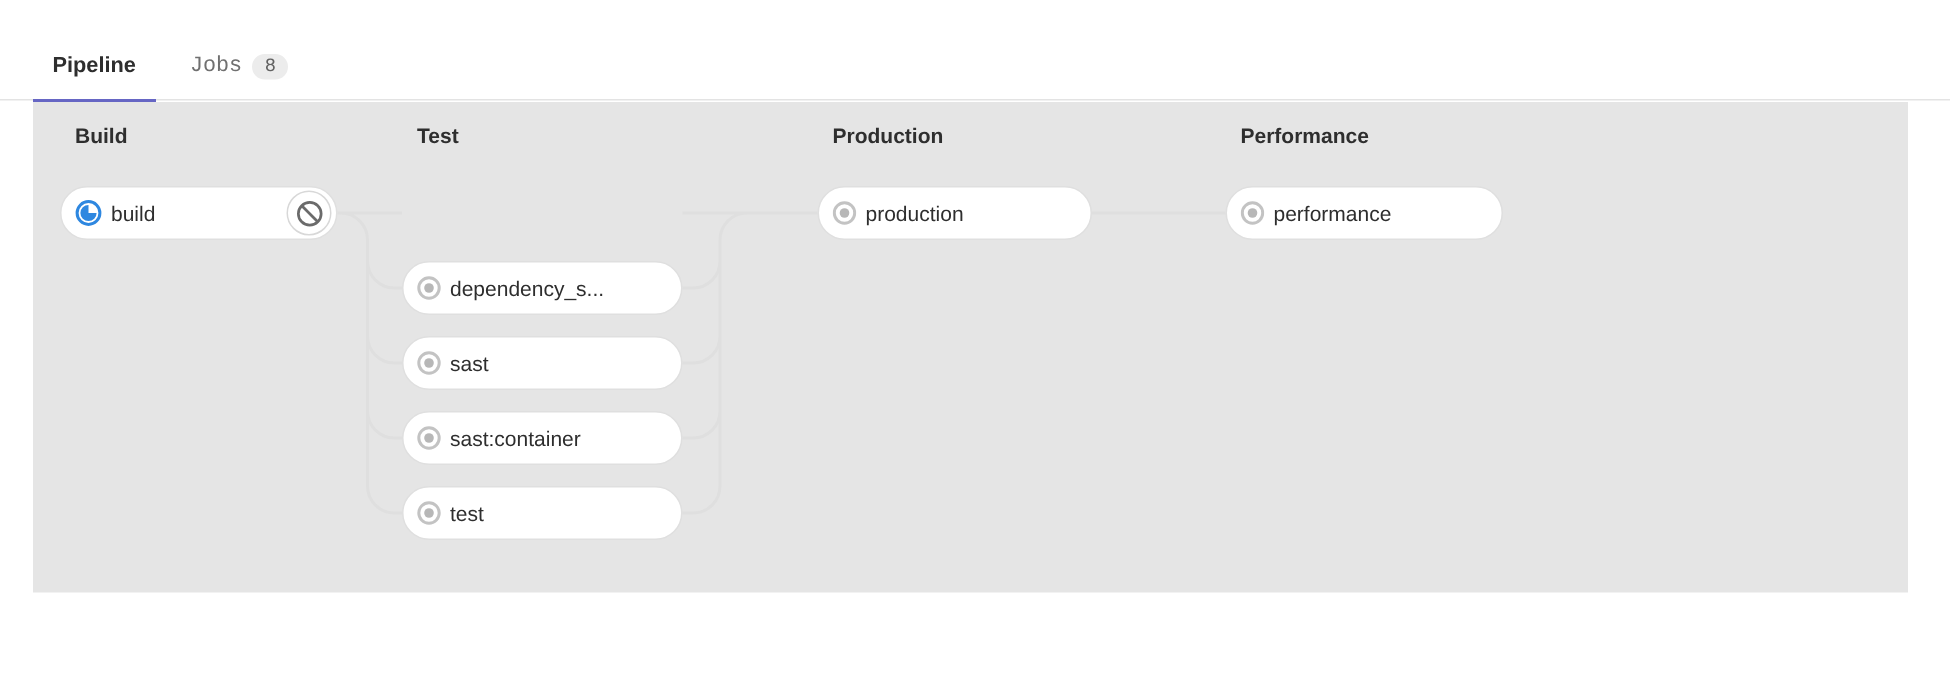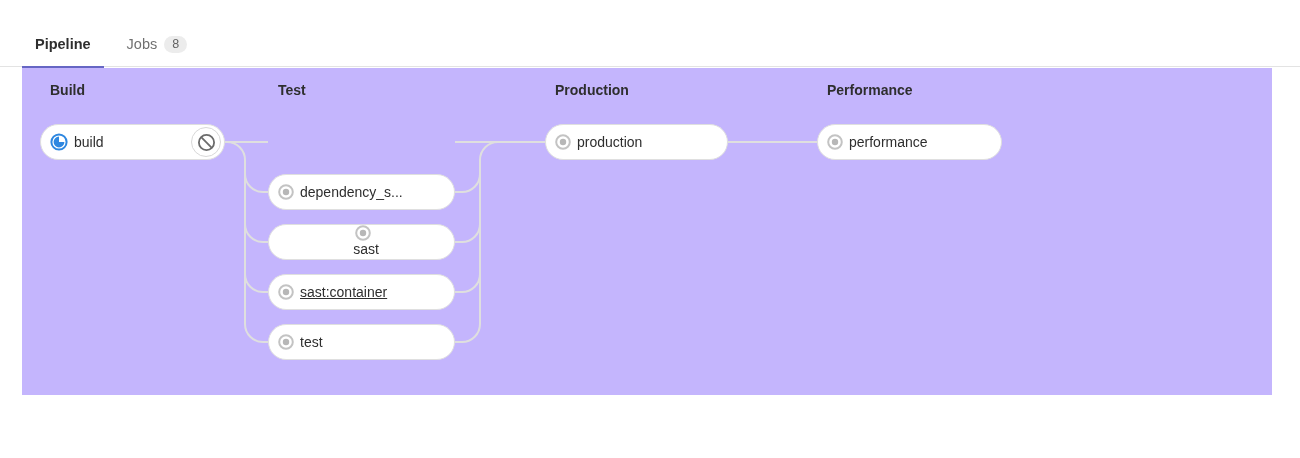--- a/index.html
+++ b/index.html
@@ -13,21 +13,21 @@
 
   
   .tabbar { position:absolute; left:0; top:0; width:1300px; height:67px;
     border-bottom:1px solid #e3e3e3; background:#fff; }
   .tabs { position:absolute; left:22px; top:34px; display:flex; align-items:center; }
   .tab { position:relative; padding:0 13px; height:20px; display:flex; align-items:center;
     font-size:14.5px; color:#707070; cursor:pointer; }
   .tab.active { color:#2e2e2e; font-weight:bold; }
   .tab.active::after { content:""; position:absolute; left:0; right:0; bottom:-15px;
     height:3px; background:var(--accent,#6666c4); }
-  .tab + .tab { margin-left:10px; }
+  .tab + .tab { margin-left:10px;font-family:Liberation Mono, monospace; }
   .badge { display:inline-block; margin-left:7px; background:#ececec; color:#626262;
     border-radius:9px; padding:1px 8px 2px; font-size:12.5px; font-weight:normal; }
 
   
   .graph { position:absolute; left:22px; top:68px; width:1250px; height:327px;
     background:#fafafa; }
   .graph svg.lines { position:absolute; left:0; top:0; }
   .stage-header { position:absolute; font-size:14px; font-weight:bold; color:#2e2e2e; }
   .job-pill { position:absolute; height:36px; background:#fff;
     border:1px solid #dfdfdf; border-radius:18px; display:flex; align-items:center;
@@ -49,21 +49,21 @@
       <div class="tab active">
         <span>Pipeline</span>
       </div>
       <div class="tab">
         <span>Jobs</span>
           <span class="badge">8</span>
       </div>
     </div>
   </div>
 
-  <div class="graph" id="graph" style="background: #c4b5fd;">
+  <div class="graph" id="graph" style="background: #e5e5e5;">
       <svg class="lines" width="1250" height="327">
         <path d="M203 74 H246 M203 74 H205 A18 18 0 0 1 223 92 V106 A18 18 0 0 0 241 124 H246 M203 74 H205 A18 18 0 0 1 223 92 V156 A18 18 0 0 0 241 174 H246 M203 74 H205 A18 18 0 0 1 223 92 V206 A18 18 0 0 0 241 224 H246 M203 74 H205 A18 18 0 0 1 223 92 V256 A18 18 0 0 0 241 274 H246 M433 74 H523 M433 124 H440 A18 18 0 0 0 458 106 V92 A18 18 0 0 1 476 74 H523 M433 174 H440 A18 18 0 0 0 458 156 V92 A18 18 0 0 1 476 74 H523 M433 224 H440 A18 18 0 0 0 458 206 V92 A18 18 0 0 1 476 74 H523 M433 274 H440 A18 18 0 0 0 458 256 V92 A18 18 0 0 1 476 74 H523 M706 74 H795 " fill="none" stroke="#dfdfdf" stroke-width="2"></path>
       </svg>
       <div class="stage-header" style="left: 28px; top: 14px;">Build</div>
       <div class="job-pill" style="left: 18px; top: 56px; width: 185px;">
         <span class="status">
           <svg width="18" height="18" viewBox="0 0 18 18">
             <circle cx="9" cy="9" r="7.6" fill="none" stroke="#2e87e0" stroke-width="2"></circle>
             <path d="M9 9 L9 3.6 A5.4 5.4 0 1 0 14.4 9 Z" fill="#2e87e0"></path>
           </svg>
@@ -79,30 +79,30 @@
       <div class="stage-header" style="left: 256px; top: 14px;">Test</div>
       <div class="job-pill" style="left: 246px; top: 106px; width: 187px; align-items: center;">
         <span class="status">
           <svg width="16" height="16" viewBox="0 0 16 16">
             <circle cx="8" cy="8" r="6.8" fill="none" stroke="#c3c3c3" stroke-width="2"></circle>
             <circle cx="8" cy="8" r="3.2" fill="#b7b7b7"></circle>
           </svg>
         </span>
         <span>dependency_s...</span>
       </div>
-      <div class="job-pill" style="left: 246px; top: 156px; width: 187px; flex-direction: column;">
+      <div class="job-pill" style="left: 246px; top: 156px; width: 187px;">
         <span class="status">
           <svg width="16" height="16" viewBox="0 0 16 16">
             <circle cx="8" cy="8" r="6.8" fill="none" stroke="#c3c3c3" stroke-width="2"></circle>
             <circle cx="8" cy="8" r="3.2" fill="#b7b7b7"></circle>
           </svg>
         </span>
         <span>sast</span>
       </div>
-      <div class="job-pill" style="left: 246px; top: 206px; width: 187px; text-decoration: underline;">
+      <div class="job-pill" style="left: 246px; top: 206px; width: 187px;">
         <span class="status">
           <svg width="16" height="16" viewBox="0 0 16 16">
             <circle cx="8" cy="8" r="6.8" fill="none" stroke="#c3c3c3" stroke-width="2"></circle>
             <circle cx="8" cy="8" r="3.2" fill="#b7b7b7"></circle>
           </svg>
         </span>
         <span>sast:container</span>
       </div>
       <div class="job-pill" style="left: 246px; top: 256px; width: 187px;">
         <span class="status">

